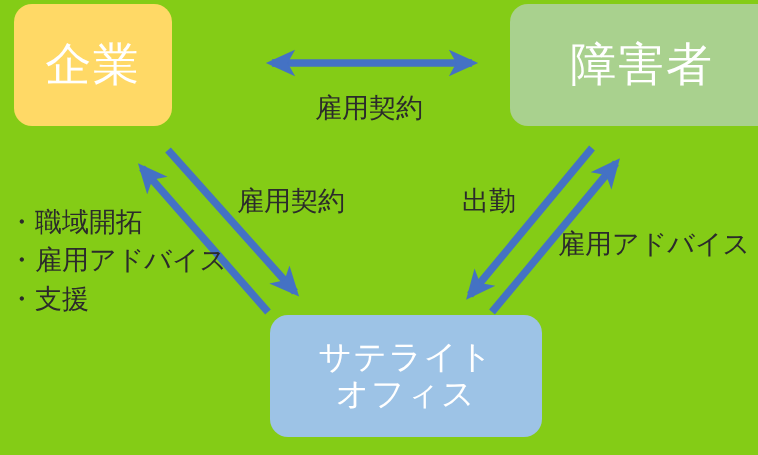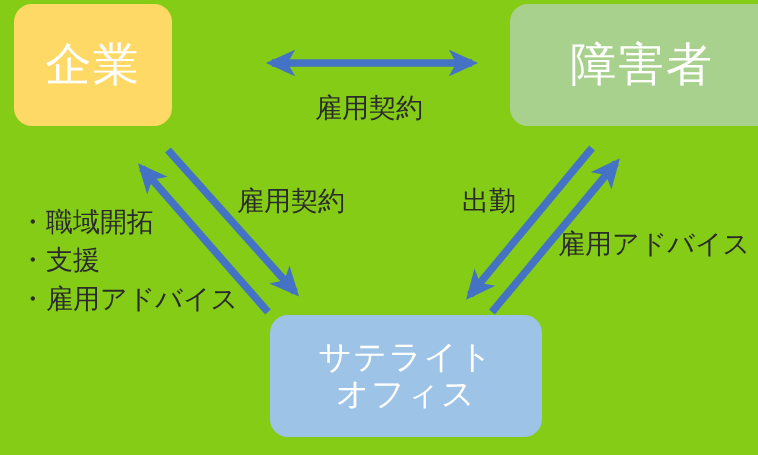--- a/index.html
+++ b/index.html
@@ -74,21 +74,21 @@
     line-height: 1.2;
     white-space: nowrap;
   }
   #label-employment-contract { left: 315px; top: 92px; }
   #label-work-request        { left: 237px; top: 185px; }
   #label-attendance          { left: 462px; top: 185px; }
   #label-work-support        { left: 558px; top: 228px; }
   
   #service-list {
     position: absolute;
-    left: 19px;
+    left: 8px;
     top: 203px;
     color: #2b2b2b;
     font-size: 27px;
     line-height: 1.42;
     list-style: none;
     margin: 0;
     padding: 0;
     white-space: nowrap;
   }
   #service-list li {
@@ -129,17 +129,17 @@
   <div class="edge-label" id="label-employment-contract">雇用契約</div>
 
   <div class="edge-label" id="label-work-request">雇用契約</div>
 
   <div class="edge-label" id="label-attendance">出勤</div>
 
   <div class="edge-label" id="label-work-support">雇用アドバイス</div>
 
   <ul id="service-list">
     <li>・職域開拓</li>
+    <li>・雇用アドバイス</li>
     <li>・支援</li>
-    <li>・雇用アドバイス</li>
   </ul>
 
 </div>
 
 </body></html>

